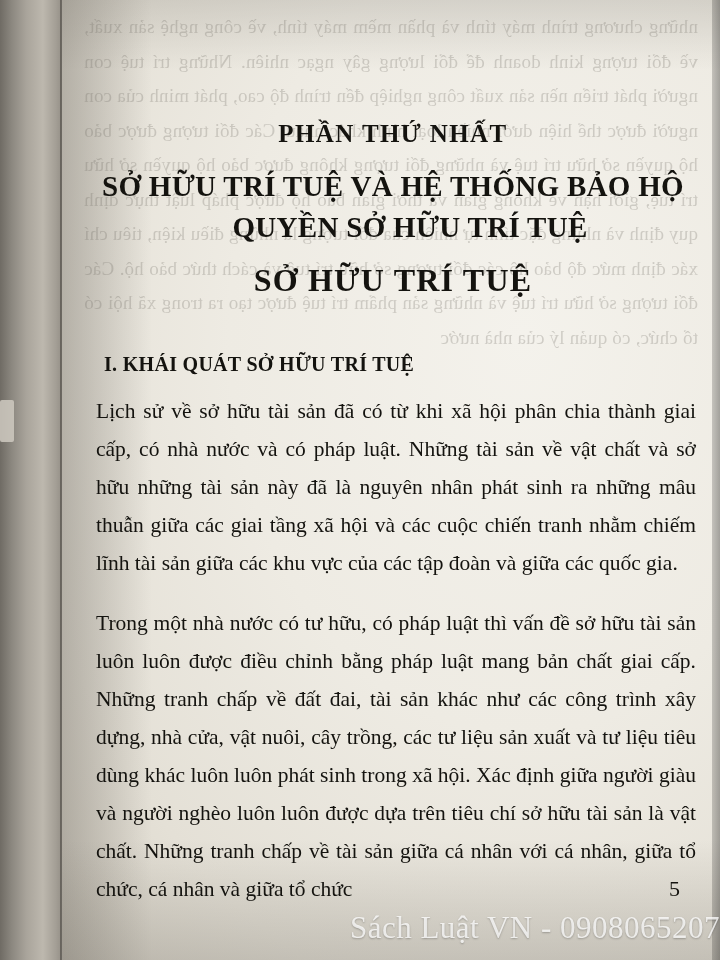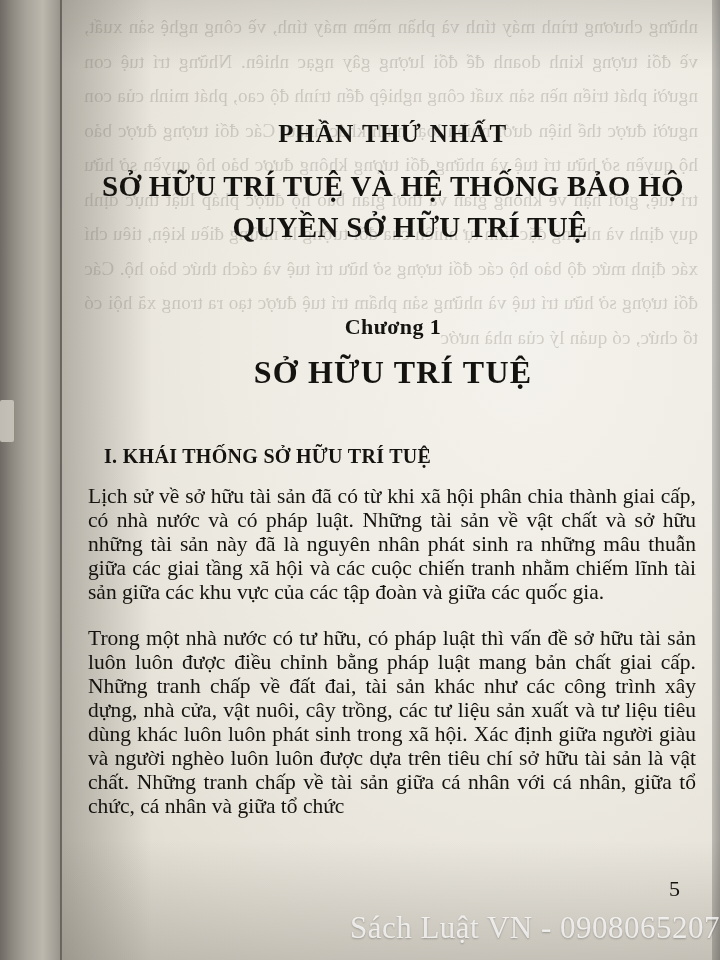--- a/index.html
+++ b/index.html
@@ -136,24 +136,25 @@
   .section-heading {
     font-weight: bold;
     font-size: 20px;
     letter-spacing: .3px;
     margin-top: 54px;
     margin-left: 16px;
   }
 
   .body-text {
     font-size: 21.5px;
-    line-height: 24px;
+    line-height: 38px;
     text-align: justify;
     text-justify: inter-word;
     margin-top: 13px;
+    margin-left: 8px;
     margin-right: 2px;
     white-space: pre-wrap;
   }
   .body-text.first {
     margin-top: 16px;
   }
   .indent:first-line {
     text-indent: 34px;
   }
 
@@ -204,25 +205,24 @@
 
     <div id="content">
 
       <div class="part-label">PHẦN THỨ NHẤT</div>
 
       <div class="part-title">
         <span class="l1">SỞ HỮU TRÍ TUỆ VÀ HỆ THỐNG BẢO HỘ</span>
         <span class="l2">QUYỀN SỞ HỮU TRÍ TUỆ</span>
       </div>
 
-      <div class="chapter-label">Chương 1</div>
 
       <div class="chapter-title">SỞ HỮU TRÍ TUỆ</div>
 
-      <div class="section-heading">I. KHÁI THỐNG SỞ HỮU TRÍ TUỆ</div>
+      <div class="section-heading">I. KHÁI QUÁT SỞ HỮU TRÍ TUỆ</div>
 
       <p class="body-text first indent">Lịch sử về sở hữu tài sản đã có từ khi xã hội phân chia thành giai cấp, có nhà nước và có pháp luật. Những tài sản về vật chất và sở hữu những tài sản này đã là nguyên nhân phát sinh ra những mâu thuẫn giữa các giai tầng xã hội và các cuộc chiến tranh nhằm chiếm lĩnh tài sản giữa các khu vực của các tập đoàn và giữa các quốc gia.</p>
 
       <p class="body-text indent">Trong một nhà nước có tư hữu, có pháp luật thì vấn đề sở hữu tài sản luôn luôn được điều chỉnh bằng pháp luật mang bản chất giai cấp. Những tranh chấp về đất đai, tài sản khác như các công trình xây dựng, nhà cửa, vật nuôi, cây trồng, các tư liệu sản xuất và tư liệu tiêu dùng khác luôn luôn phát sinh trong xã hội. Xác định giữa người giàu và người nghèo luôn luôn được dựa trên tiêu chí sở hữu tài sản là vật chất. Những tranh chấp về tài sản giữa cá nhân với cá nhân, giữa tổ chức, cá nhân và giữa tổ chức</p>
 
       <div class="page-number">5</div>
     </div>
   </div>
 
   <div id="right-bg"></div>

